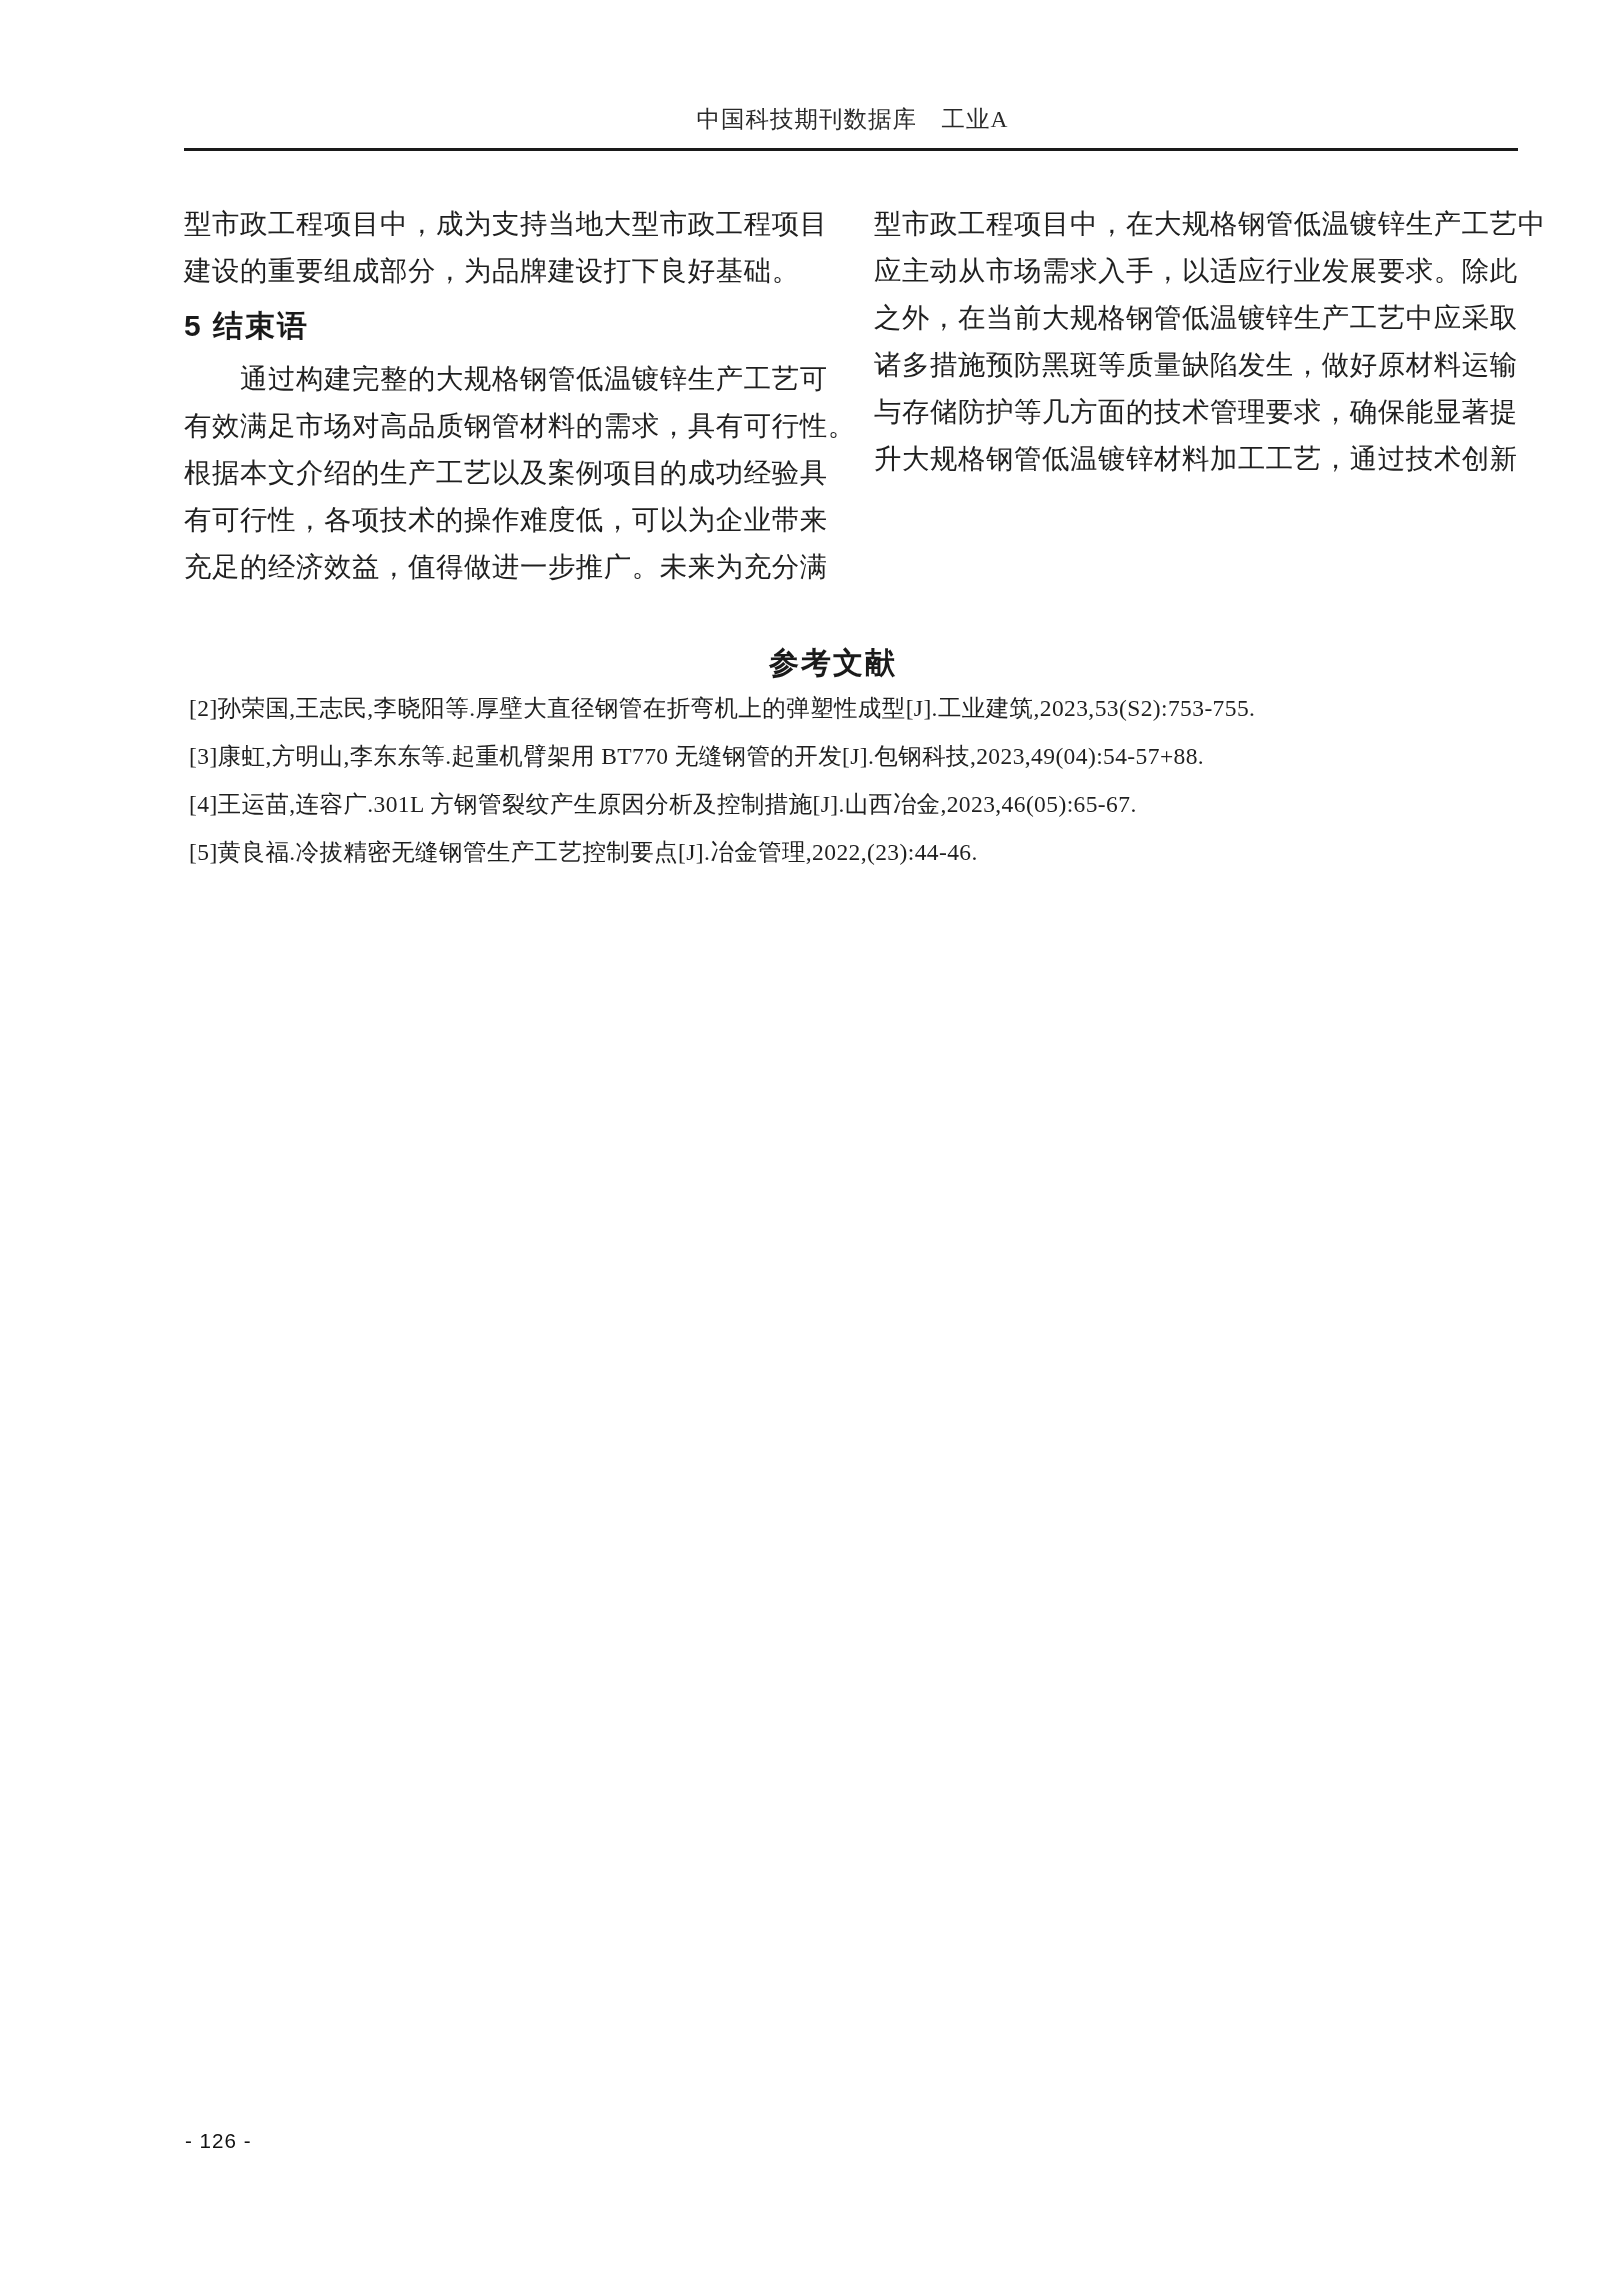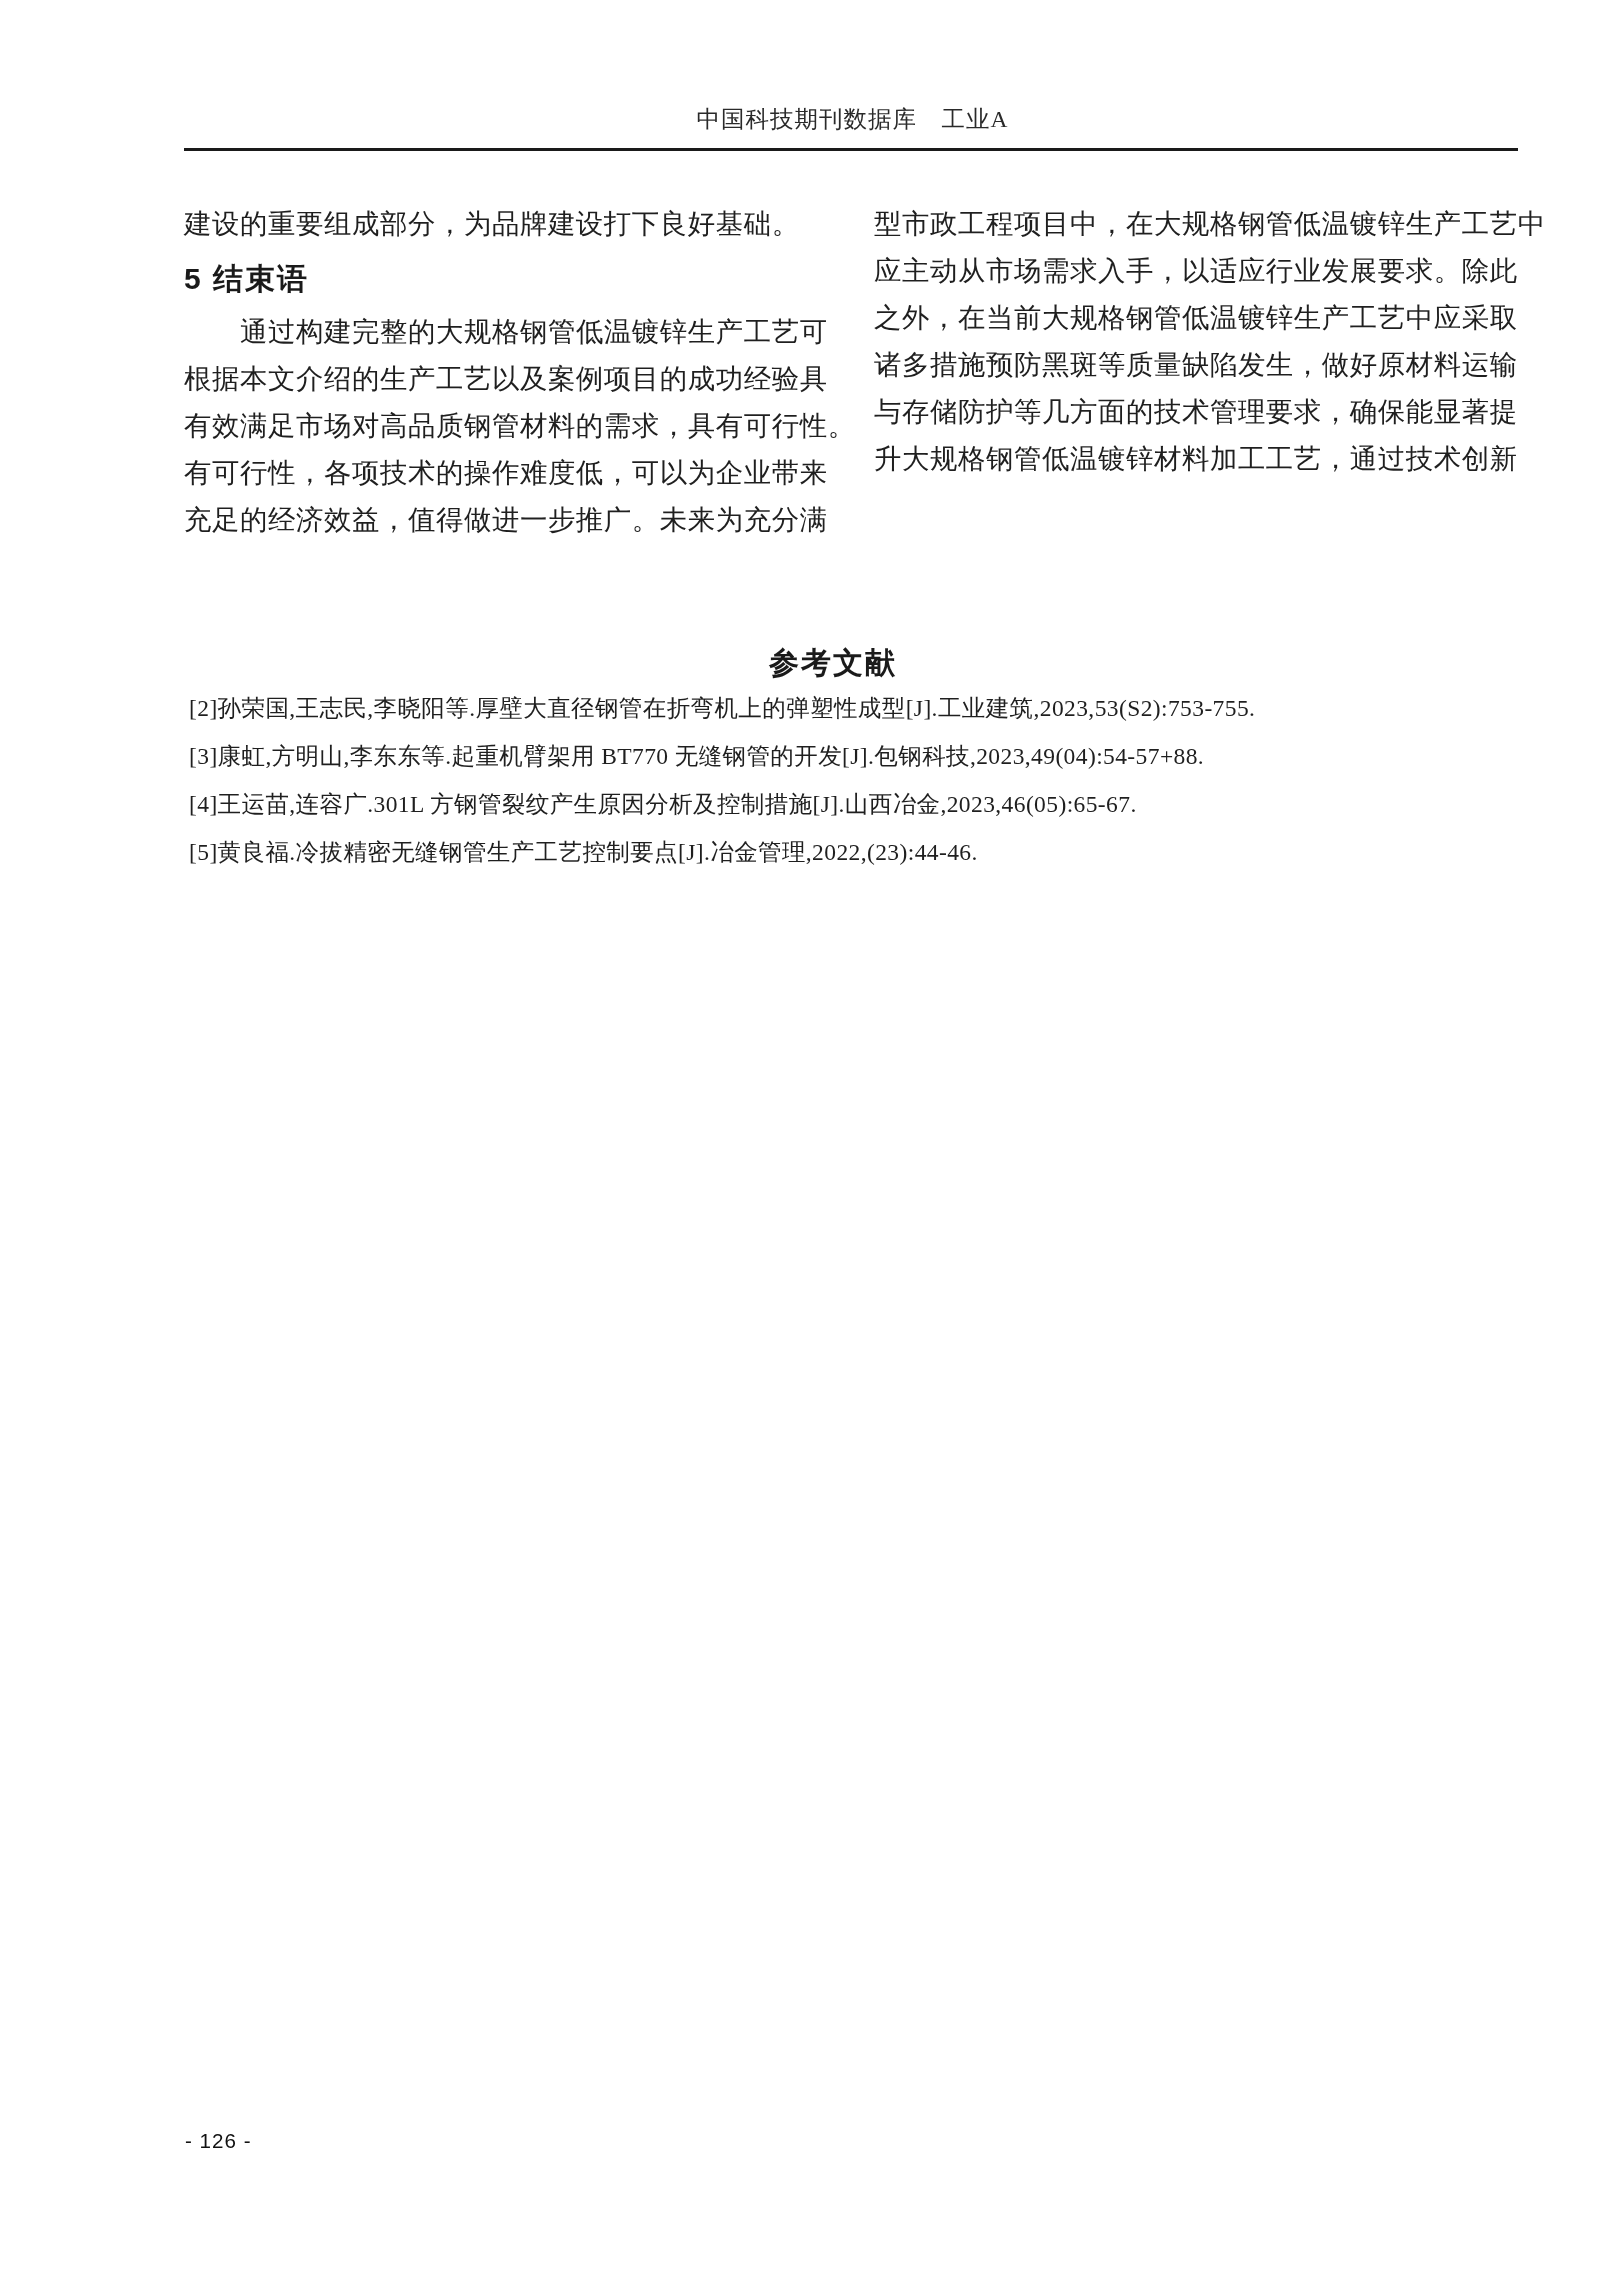--- a/index.html
+++ b/index.html
@@ -102,25 +102,26 @@
 </head>
 <body>
 
 <div class="page">
 
   <div class="header-text">中国科技期刊数据库　工业A</div>
 
   <div class="header-rule"></div>
 
   <div class="col col-left">
+    <div class="body-line">型市政工程项目中，成为支持当地大型市政工程项目</div>
     <div class="body-line">建设的重要组成部分，为品牌建设打下良好基础。</div>
     <h2 class="section-heading">5 结束语</h2>
     <div class="body-line indent">通过构建完整的大规格钢管低温镀锌生产工艺可</div>
+    <div class="body-line">有效满足市场对高品质钢管材料的需求，具有可行性。</div>
     <div class="body-line">根据本文介绍的生产工艺以及案例项目的成功经验具</div>
-    <div class="body-line">有效满足市场对高品质钢管材料的需求，具有可行性。</div>
     <div class="body-line">有可行性，各项技术的操作难度低，可以为企业带来</div>
     <div class="body-line">充足的经济效益，值得做进一步推广。未来为充分满</div>
   </div>
 
   <div class="col col-right">
     <div class="body-line">型市政工程项目中，在大规格钢管低温镀锌生产工艺中</div>
     <div class="body-line">应主动从市场需求入手，以适应行业发展要求。除此</div>
     <div class="body-line">之外，在当前大规格钢管低温镀锌生产工艺中应采取</div>
     <div class="body-line">诸多措施预防黑斑等质量缺陷发生，做好原材料运输</div>
     <div class="body-line">与存储防护等几方面的技术管理要求，确保能显著提</div>

